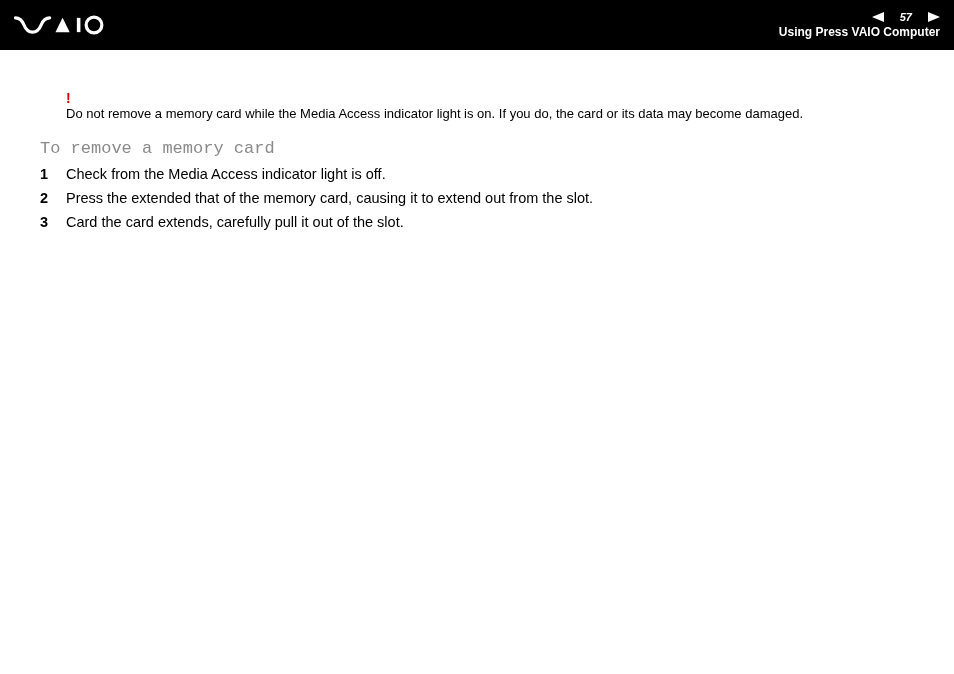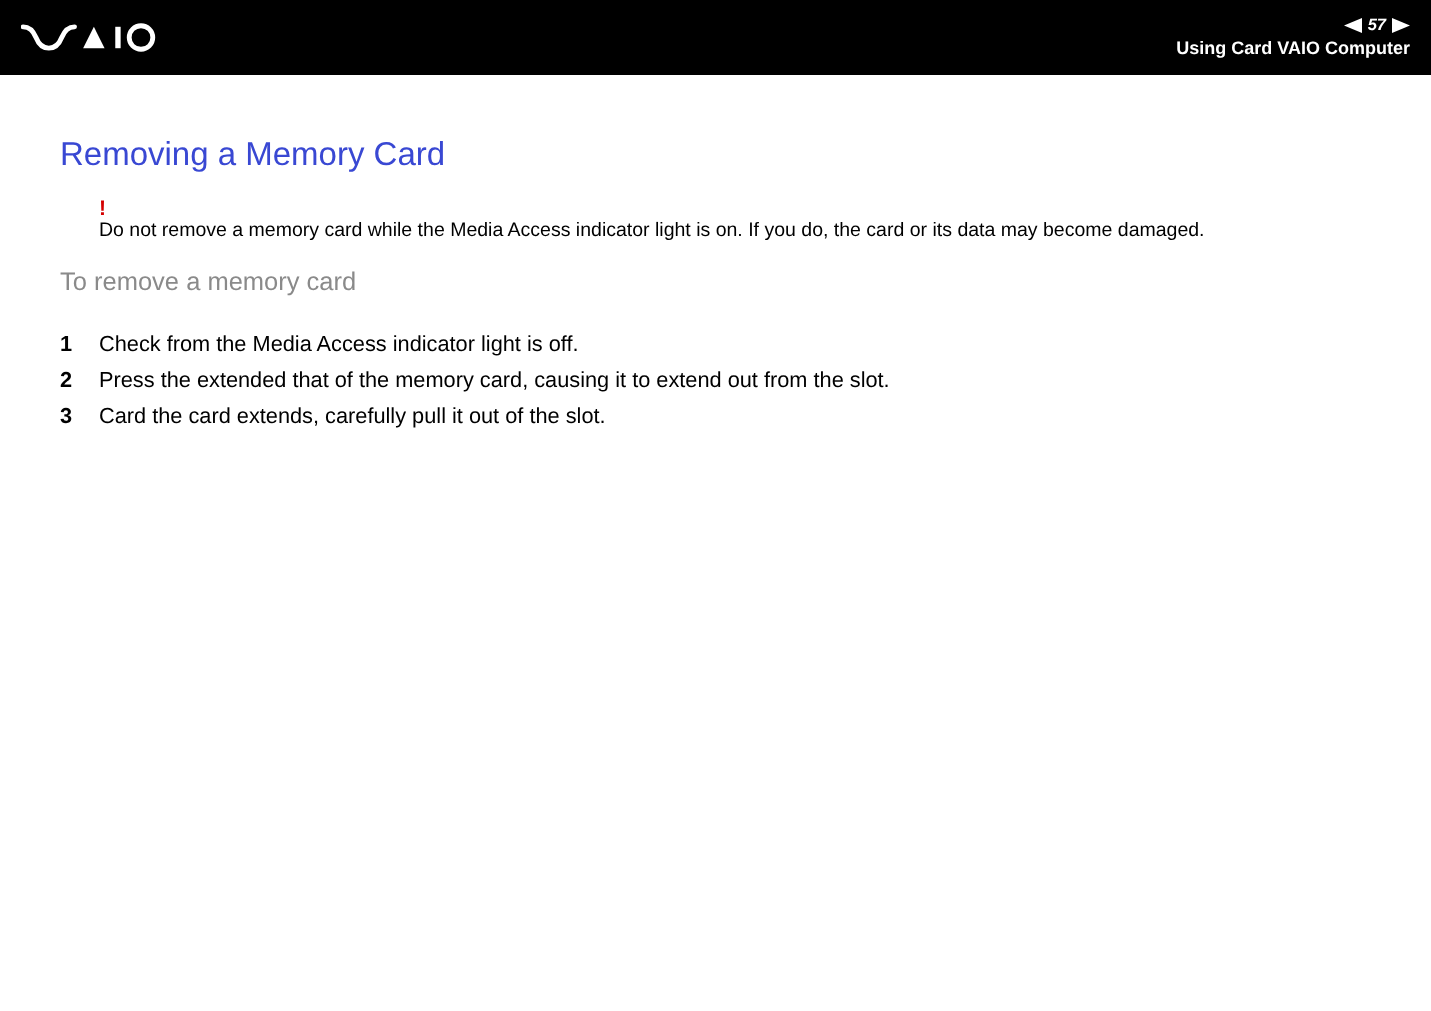--- a/index.html
+++ b/index.html
@@ -34,21 +34,21 @@
     }
     .header-right {
       display: flex;
       flex-direction: column;
       align-items: flex-end;
       color: #ffffff;
     }
     .page-nav {
       display: flex;
       align-items: center;
-      gap: 4px;
+      gap: 16px;
       margin-bottom: 2px;
     }
     .nav-arrow {
       color: #ffffff;
       cursor: pointer;
       display: inline-flex;
       align-items: center;
     }
     .page-number {
       color: #ffffff;
@@ -83,21 +83,22 @@
     }
     .warning-text {
       font-size: 13px;
       color: #000000;
       line-height: 1.3;
     }
     .subsection-title {
       color: #8a8a8a;
       font-size: 17px;
       font-weight: normal;
-      margin-bottom: 24px;
+      margin-bottom: 8px;
+      font-family: Liberation Mono, monospace;
     }
     .steps {
       list-style: none;
       counter-reset: step;
     }
     .step {
       display: flex;
       align-items: baseline;
       margin-bottom: 8px;
       font-size: 14.5px;
@@ -131,26 +132,25 @@
             <path d="M 12 0 L 0 5 L 12 10 Z" fill="#ffffff"></path>
           </svg>
       </span>
       <span class="page-number">57</span>
       <span class="nav-arrow">
         <svg width="12" height="10" viewBox="0 0 12 10">
             <path d="M 0 0 L 12 5 L 0 10 Z" fill="#ffffff"></path>
           </svg>
       </span>
     </div>
-    <div class="header-caption">Using Card VAIO Computer</div>
+    <div class="header-caption">Using Press VAIO Computer</div>
   </div>
 </div>
 
 <div class="content">
-  <h1 class="section-title">Removing a Memory Card</h1>
 
   <div class="warning-block">
     <span class="warning-mark">!</span>
     <span class="warning-text">Do not remove a memory card while the Media Access indicator light is on. If you do, the card or its data may become damaged.</span>
   </div>
 
   <h2 class="subsection-title">To remove a memory card</h2>
 
   <ol class="steps">
     <li class="step">

